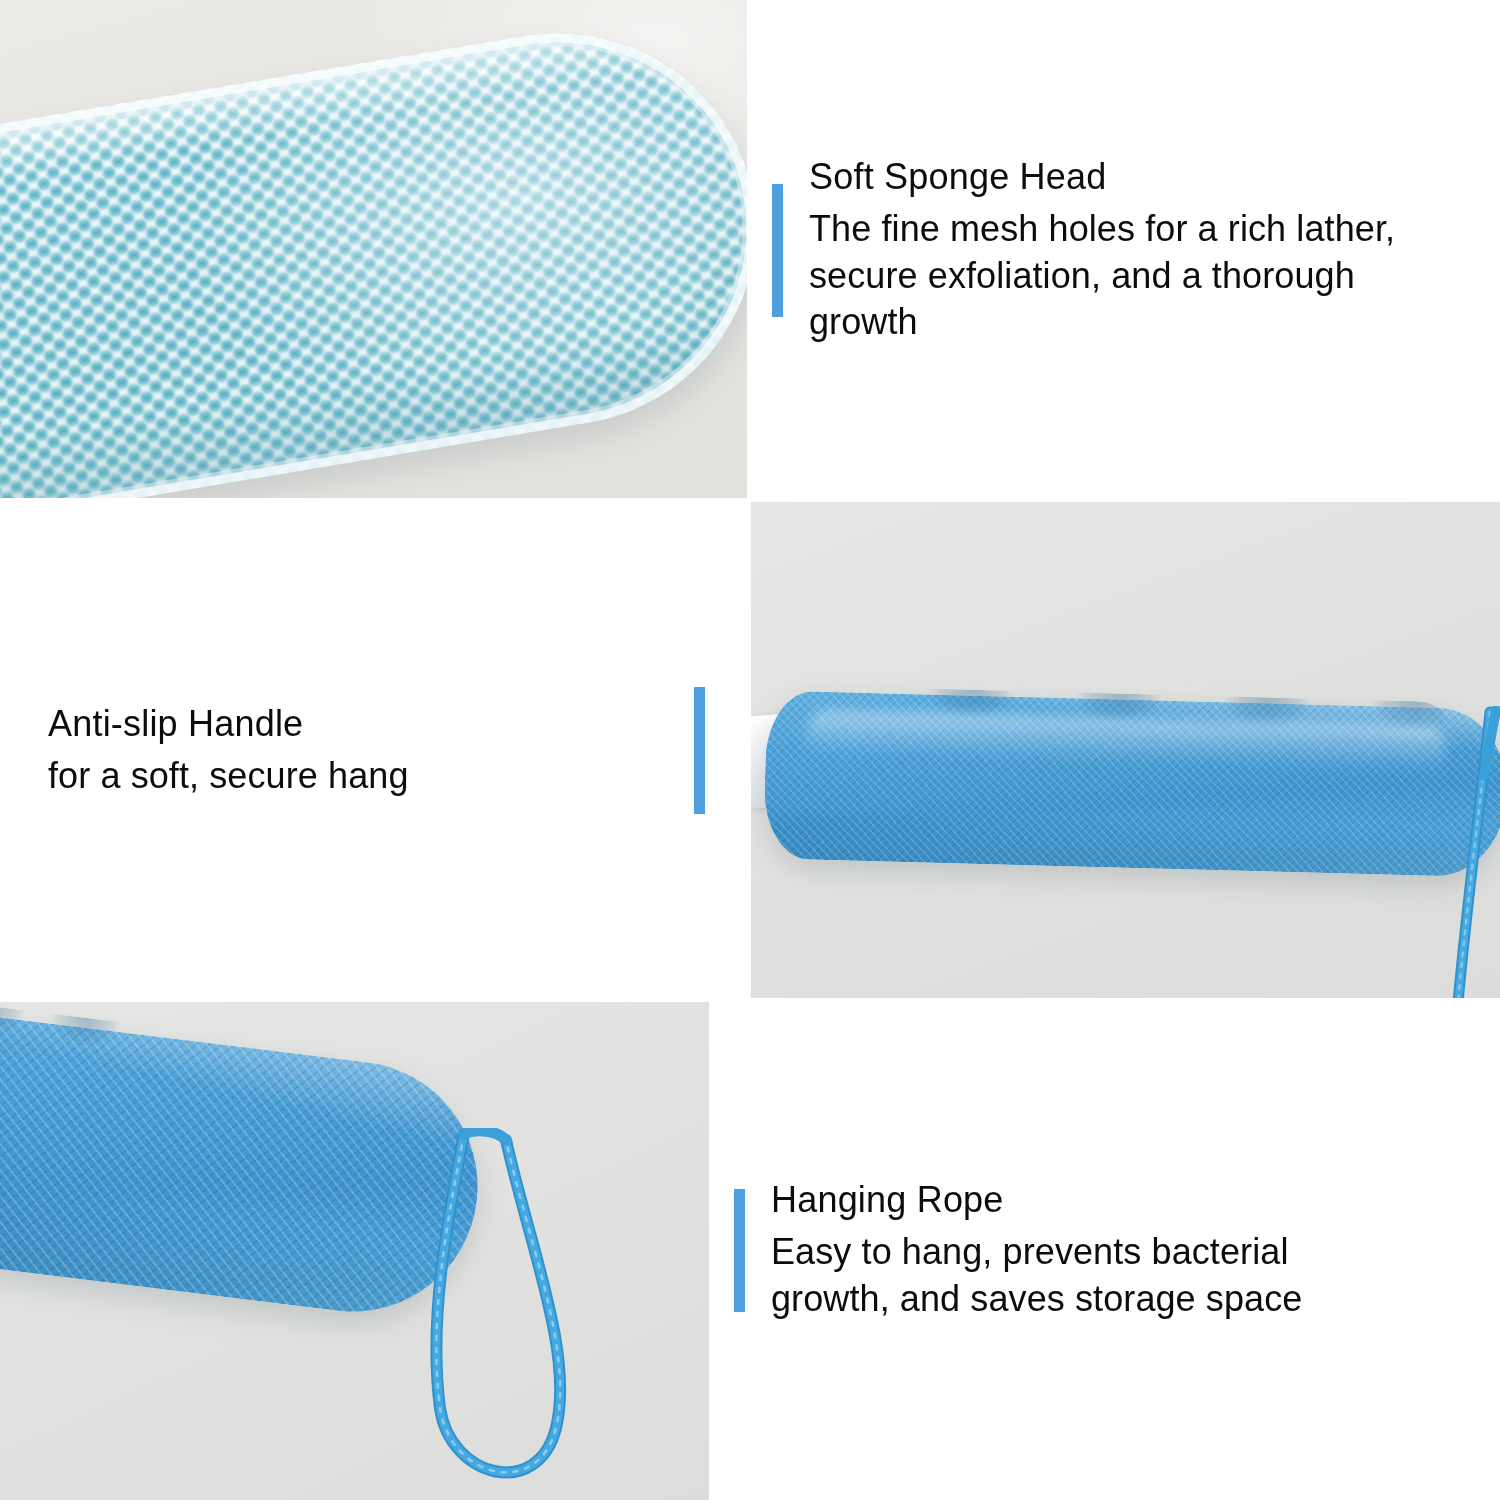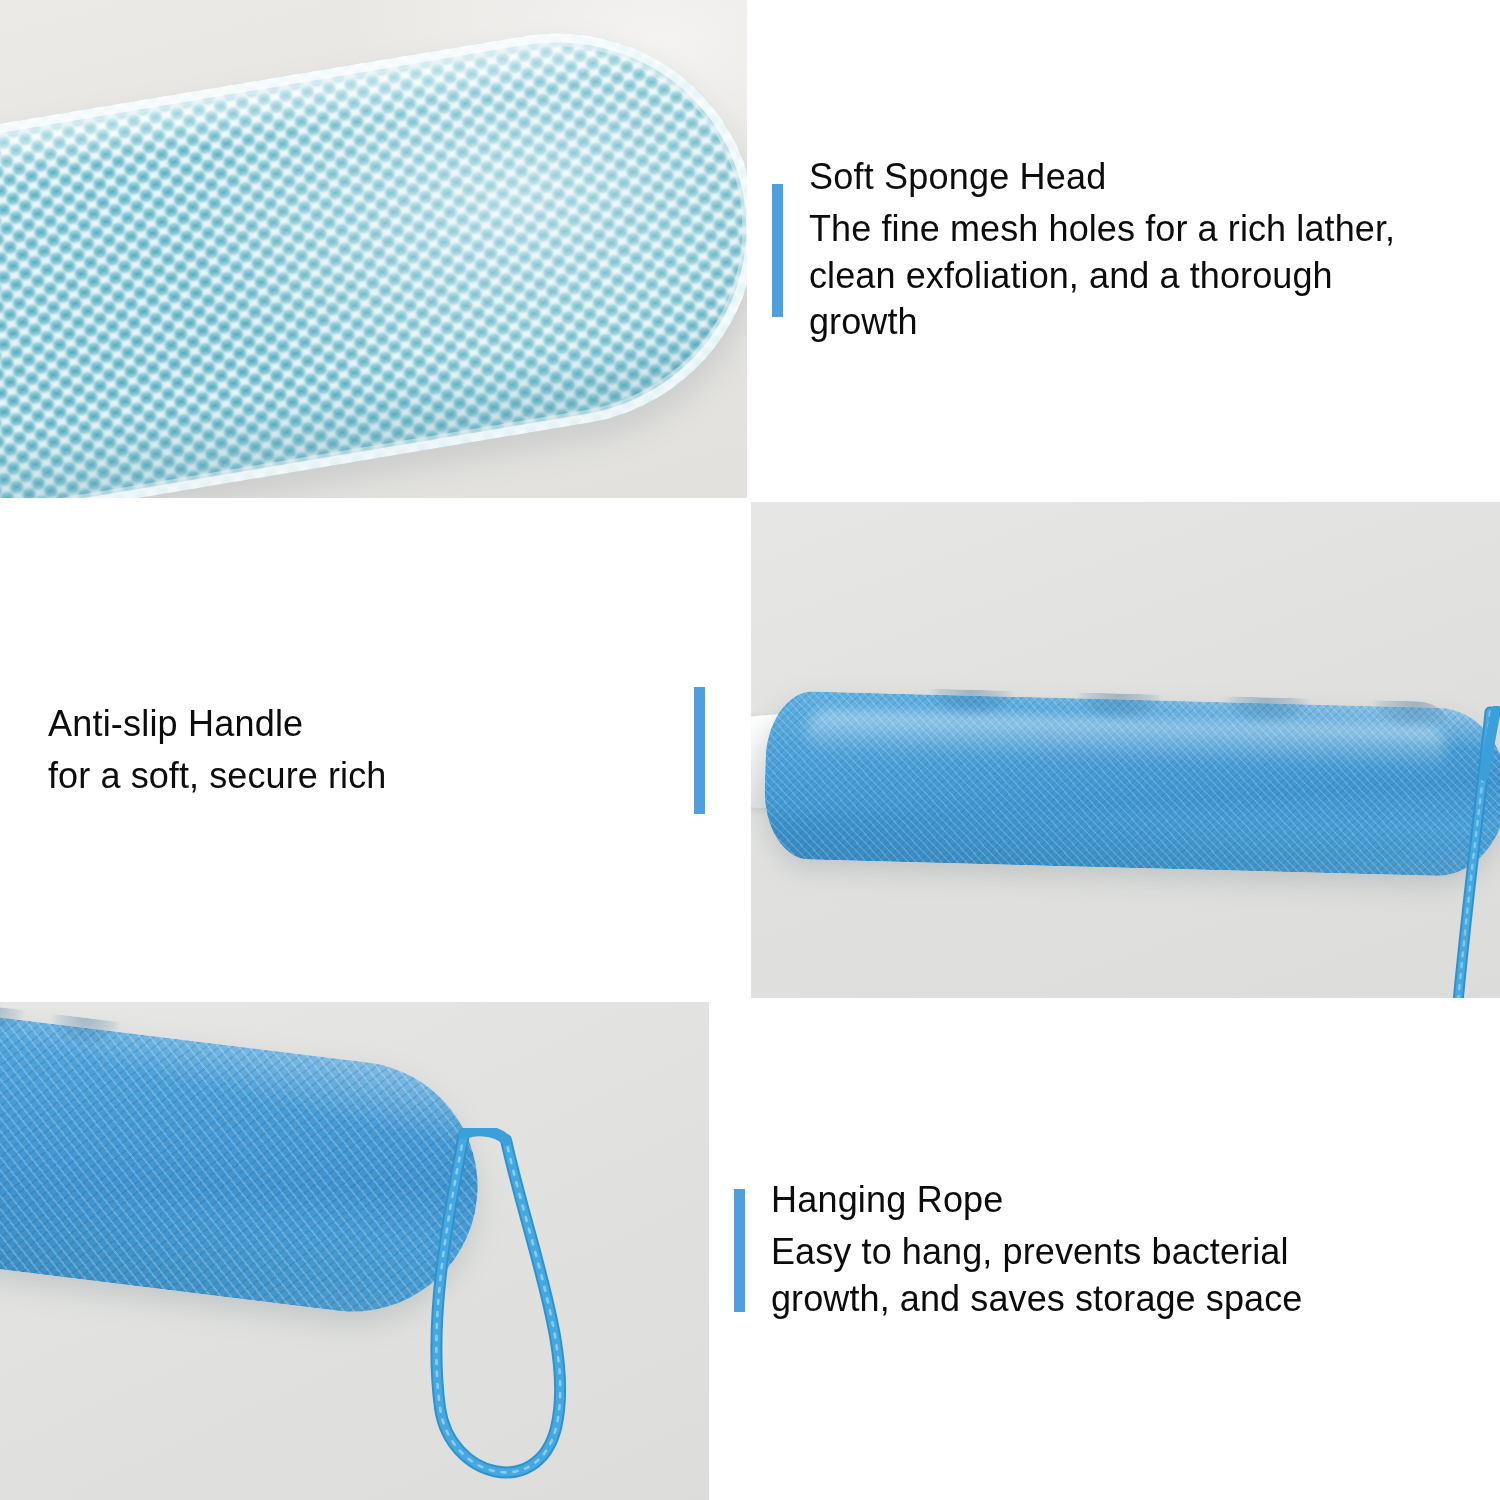--- a/index.html
+++ b/index.html
@@ -258,31 +258,31 @@
       <div id="sponge-rim"></div>
     </div>
   </div>
 
   <div class="panel text-panel" id="p-txt-sponge">
     <div class="accent-bar"></div>
     <div class="text-body">
       <div class="feat-title">Soft Sponge Head</div>
       <div class="feat-desc">
         <div>The fine mesh holes for a rich lather,</div>
-        <div>clean exfoliation, and a thorough</div>
+        <div>secure exfoliation, and a thorough</div>
         <div>growth</div>
       </div>
     </div>
   </div>
 
   <div class="panel text-panel" id="p-txt-handle">
     <div class="text-body">
       <div class="feat-title">Anti-slip Handle</div>
       <div class="feat-desc">
-        <div>for a soft, secure rich</div>
+        <div>for a soft, secure hang</div>
       </div>
     </div>
     <div class="accent-bar"></div>
   </div>
 
   <div class="panel" id="p-handle">
     <div class="bg-grad"></div>
     <div id="handle-collar"></div>
     <div id="handle-body">
       <div id="handle-tex"></div>

